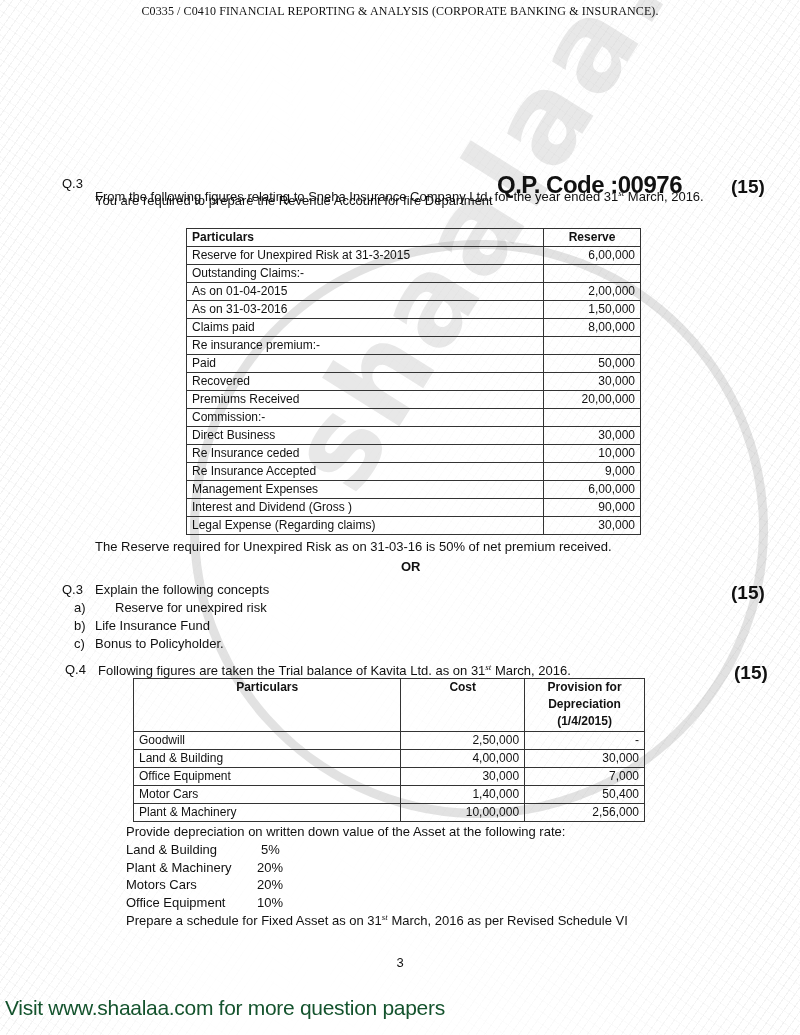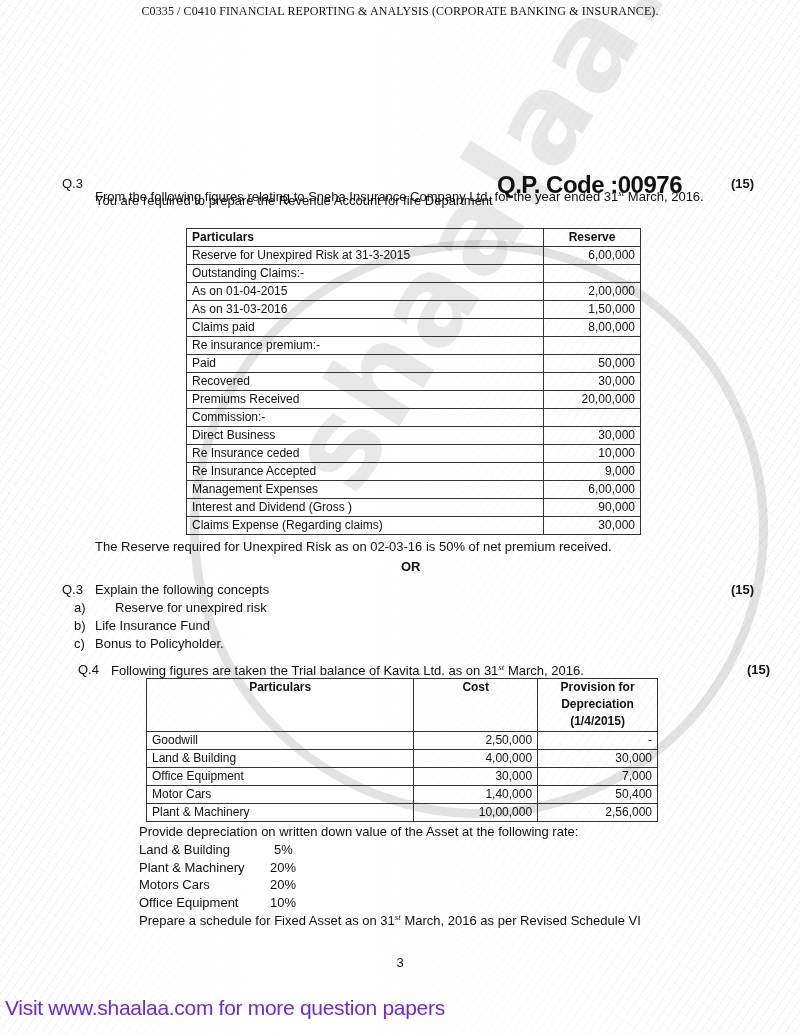--- a/index.html
+++ b/index.html
@@ -27,33 +27,33 @@
     color: rgba(150,150,150,0.22); transform: rotate(-58deg); transform-origin: left top;
     pointer-events: none; z-index: 0; font-family: "DejaVu Sans", sans-serif;
     letter-spacing: 4px;
   }
   .layer { position: absolute; z-index: 1; }
   .serif { font-family: "Liberation Serif", "DejaVu Serif", serif; }
   .header-line { left: 0; right: 0; top: 4px; text-align: center; font-size: 12px; letter-spacing: 0.1px; }
   .qp-code { left: 497px; top: 137px; font-size: 24px; font-weight: 700; font-family: Liberation Sans, sans-serif; letter-spacing: -0.5px; margin-top: 34px; }
   .qnum { position: absolute; font-size: 13px; }
   .qtext { position: absolute; font-size: 13px; white-space: nowrap; }
-  .marks { position: absolute; font-size: 13px; font-weight: 700; }
+  .marks { position: absolute; font-size: 19px; font-weight: 700; }
   sup { font-size: 9px; font-style: italic; font-family: "Liberation Serif", serif; }
   table.grid { position: absolute; border-collapse: collapse; font-size: 12px; }
   table.grid td, table.grid th { border: 1px solid #333; padding: 0 5px; height: 17px; line-height: 17px; }
   table.grid th { font-weight: 700; }
   .r { text-align: right; }
   .c { text-align: center; }
   .l { text-align: left; }
   .list-item { position: absolute; font-size: 13px; }
   .rate-row { position: absolute; font-size: 13px; }
   .page-num { left: 0; right: 0; top: 955px; text-align: center; font-size: 13px; }
   .footer-hash { left: 310px; top: 1032px; font-size: 11px; }
-  .footer-visit { left: 5px; top: 996px; font-size: 21px; font-family: "Liberation Sans", sans-serif; letter-spacing: -0.3px; color: #6d28d9; }
+  .footer-visit { left: 5px; top: 996px; font-size: 21px; font-family: "Liberation Sans", sans-serif; letter-spacing: -0.3px; color: #14532d; }
 </style>
 </head>
 <body>
 
 <div class="watermark-hash"></div>
 <div class="watermark-circle"></div>
 <div class="watermark-text">shaalaa.com</div>
 
 <div class="layer header-line serif">C0335 / C0410   FINANCIAL REPORTING &amp; ANALYSIS (CORPORATE BANKING &amp; INSURANCE).</div>
 <div class="layer qp-code">Q.P. Code :00976</div>
@@ -130,46 +130,46 @@
         </tr>
         <tr>
           <td class="l">Management Expenses</td>
           <td class="r">6,00,000</td>
         </tr>
         <tr>
           <td class="l">Interest and Dividend (Gross )</td>
           <td class="r">90,000</td>
         </tr>
         <tr>
-          <td class="l">Claims Expense (Regarding claims)</td>
+          <td class="l">Legal Expense (Regarding claims)</td>
           <td class="r">30,000</td>
         </tr>
       </tbody>
   </table>
 
-  <span class="qtext" style="left:95px;top:539px;">The Reserve required for Unexpired Risk as on 02-03-16 is 50% of net premium received.</span>
+  <span class="qtext" style="left:95px;top:539px;">The Reserve required for Unexpired Risk as on 31-03-16 is 50% of net premium received.</span>
 </div>
 
 <div class="layer" style="left:401px;top:559px;font-size:13px;font-weight:700;">OR</div>
 
 <div class="layer" style="left:0;top:0;width:800px;height:660px;">
   <span class="qnum" style="left:62px;top:582px;">Q.3</span>
   <span class="qtext" style="left:95px;top:582px;">Explain the following concepts</span>
   <span class="marks" style="left:731px;top:582px;">(15)</span>
   <div id="q3b-items">
       <span class="list-item" style="left: 74px; top: 600px;">a)</span>
       <span class="list-item" style="left: 95px; top: 600px; margin-left: 20px;">Reserve for unexpired risk</span>
       <span class="list-item" style="left: 74px; top: 618px;">b)</span>
       <span class="list-item" style="left: 95px; top: 618px;">Life Insurance Fund</span>
       <span class="list-item" style="left: 74px; top: 636px;">c)</span>
       <span class="list-item" style="left: 95px; top: 636px;">Bonus to Policyholder.</span>
     </div>
 </div>
 
-<div class="layer" style="left:16px;top:0;width:712px;height:940px;">
+<div class="layer" style="left:3px;top:0;width:712px;height:940px;">
   <span class="qnum" style="left:62px;top:662px;">Q.4</span>
   <span class="qtext" style="left:95px;top:662px;"><span>Following figures are taken the Trial balance of Kavita Ltd. as on 31</span><sup>st</sup><span> March, 2016.</span></span>
   <span class="marks" style="left:731px;top:662px;">(15)</span>
 
   <table class="grid" id="t2" style="left:130px;top:678px;width:512px;">
     <colgroup>
         <col style="width:268px">
         <col style="width:124px">
         <col style="width:120px">
       </colgroup>

